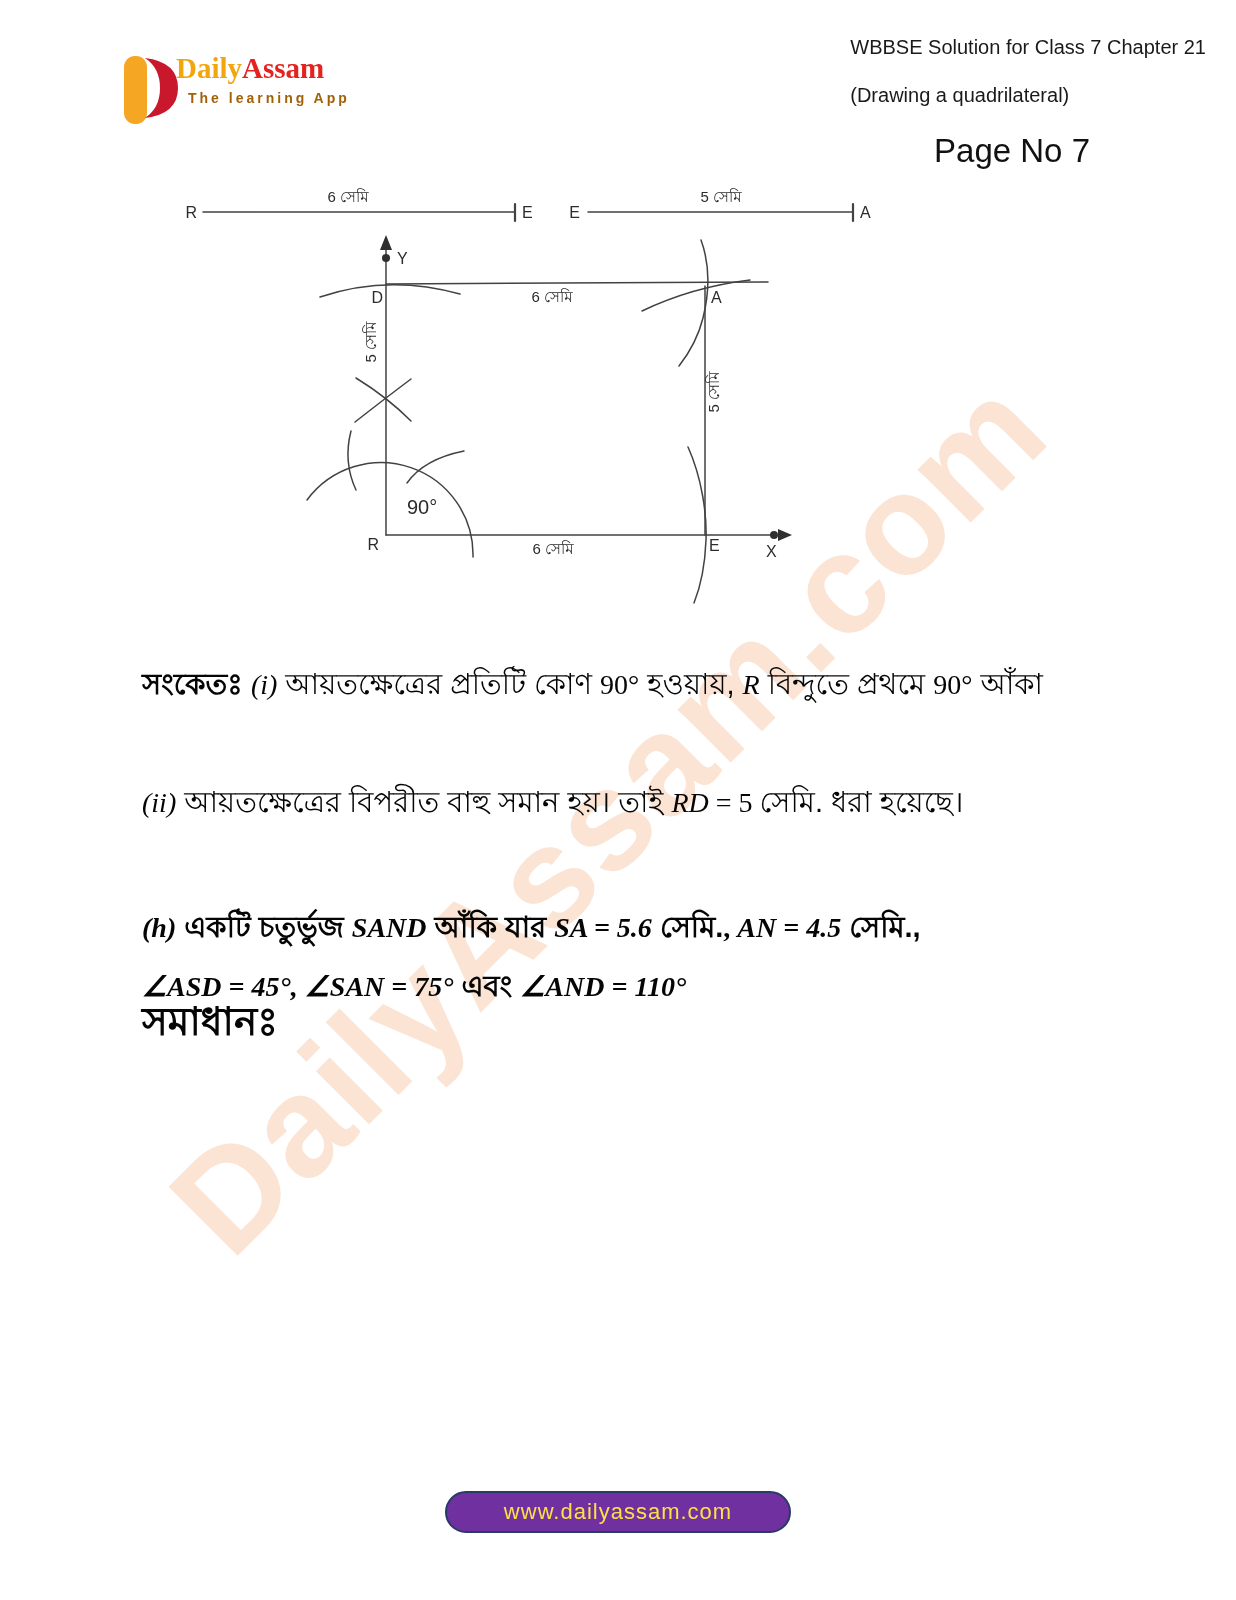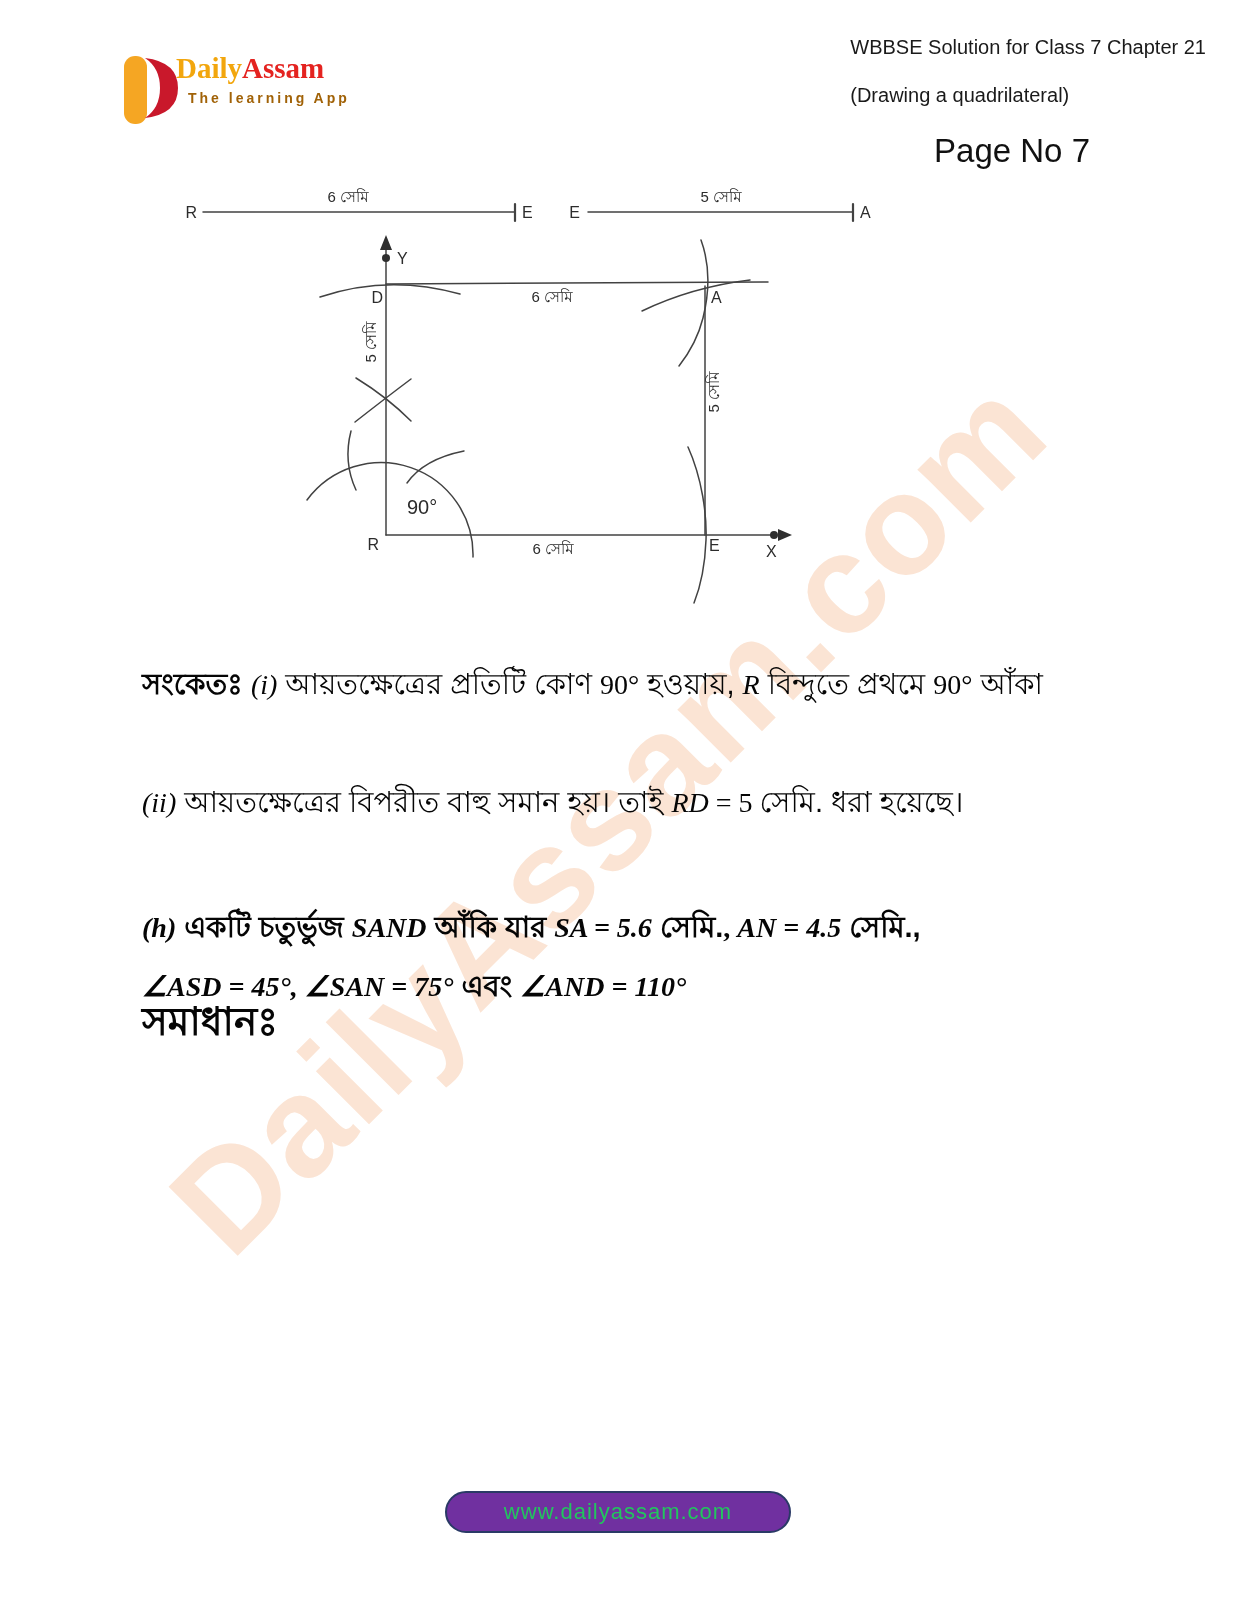--- a/index.html
+++ b/index.html
@@ -35,21 +35,21 @@
   .bn {font-family:"Liberation Sans",sans-serif;}
   .bnb{font-family:"Liberation Sans",sans-serif;font-weight:700;}
   .m  {font-family:"Liberation Serif",serif;font-size:28px;}
   .mi {font-family:"Liberation Serif",serif;font-style:italic;font-size:28px;}
   .mb {font-family:"Liberation Serif",serif;font-weight:700;font-size:28px;}
   .mbi{font-family:"Liberation Serif",serif;font-weight:700;font-style:italic;font-size:28px;}
   
   .footer-pill{position:absolute;left:445px;top:1491px;width:346px;height:42px;
                background:#7030a0;border:2px solid #2a3a66;border-radius:22px;
                display:flex;align-items:center;justify-content:center;box-sizing:border-box;}
-  .footer-pill span{font-size:22px;color:#22c55e;letter-spacing:1px;text-align:right;}
+  .footer-pill span{font-size:22px;color:#fde047;letter-spacing:1px;text-align:right;}
 </style>
 </head>
 <body>
 
 <div class="page">
 
   <div class="watermark">DailyAssam.com</div>
 
   <div class="content">
 

